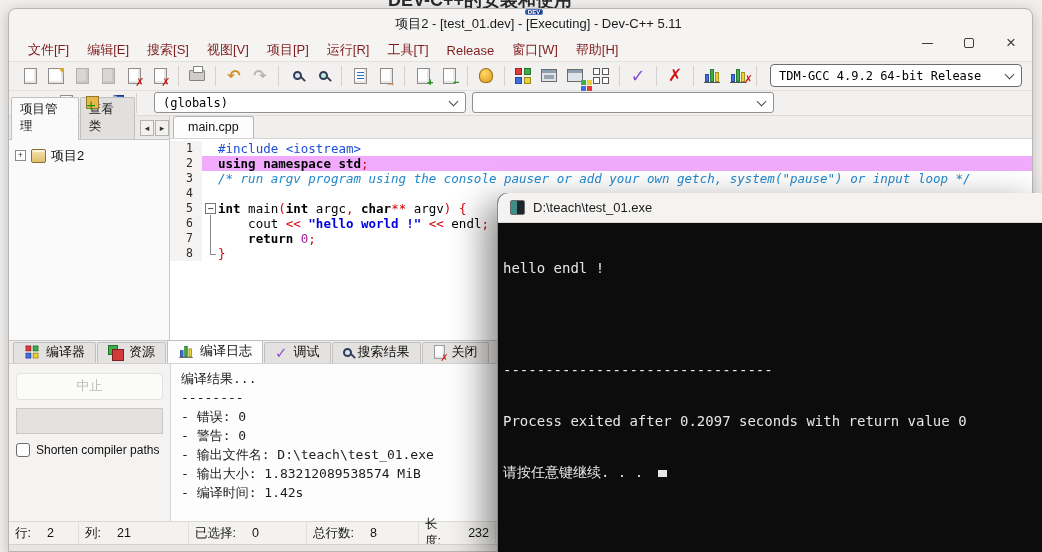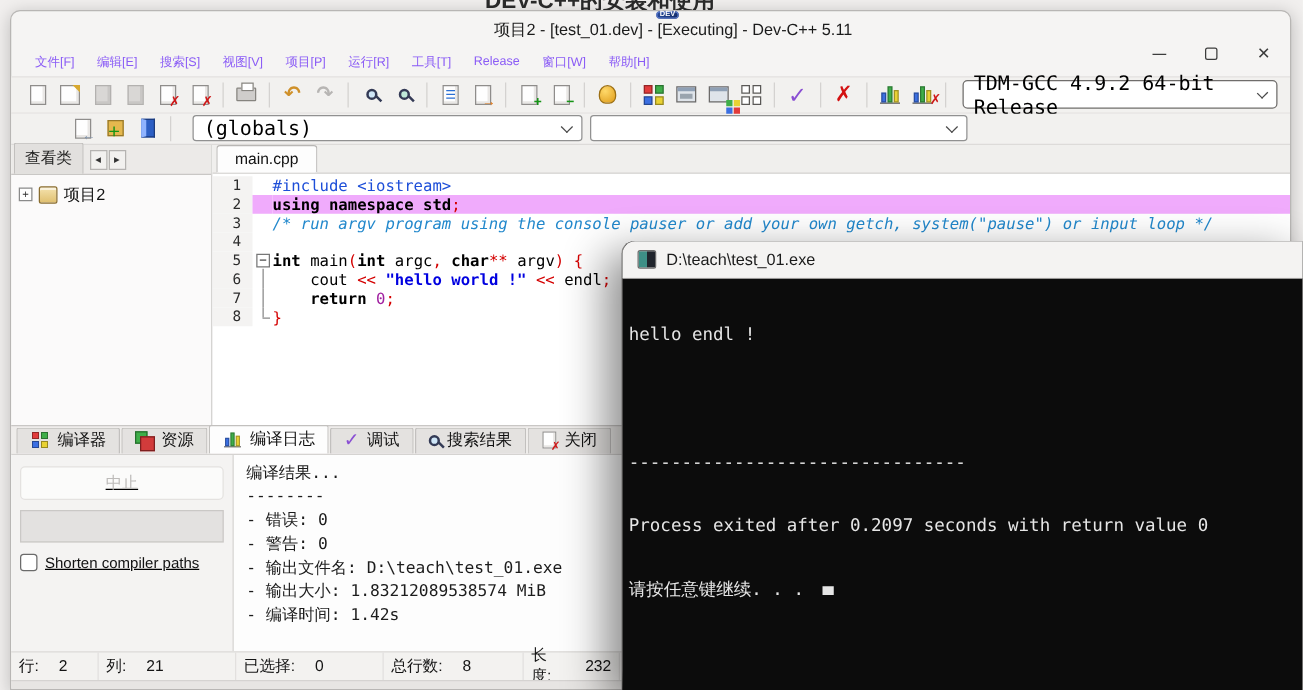--- a/index.html
+++ b/index.html
@@ -19,21 +19,21 @@
   .appicon { width:18px; height:16px; background:linear-gradient(135deg,#2b4fa3,#122a63); border-radius:3px;
     color:#fff; font-size:6px; font-weight:bold; display:flex; align-items:center; justify-content:center;
     box-shadow:inset 0 0 0 1px #5a79c9; margin-right:9px; }
   .title-text { font-size:13px; color:#1b1b1b; }
   .win-ctrls { margin-left:auto; display:flex; height:100%; }
   .wbtn { width:42px; height:100%; display:flex; align-items:center; justify-content:center; color:#3c3c3c; font-size:14px; }
   .wbtn .minbar { width:11px; height:1px; background:#3c3c3c; }
   .wbtn .maxbox { width:10px; height:10px; border:1px solid #3c3c3c; border-radius:2px; }
 
   .menubar { height:22px; display:flex; align-items:center; padding-left:10px; }
-  .menu-item { font-size:10px; color:#8b5cf6; padding:2px 9px; }
+  .menu-item { font-size:13px; color:#7f1d1d; padding:2px 9px; }
 
   .toolbar1 { height:30px; background:#f2f1ef; border-top:1px solid #e3e1df; border-bottom:1px solid #e3e1df;
     display:flex; align-items:center; padding-left:8px; }
   .toolbar2 { height:25px; background:#f2f1ef; border-bottom:1px solid #dddbd9; display:flex; align-items:center; padding-left:44px; }
   .tbtn { width:26px; height:24px; display:flex; align-items:center; justify-content:center; border-radius:3px; }
   .tsep { width:1px; height:20px; background:#d4d2d0; margin:0 5px; }
 
   
   .pg { width:13px; height:16px; background:#fefefe; border:1px solid #8f8d8b; position:relative;
     box-shadow:inset -2px -2px 0 #e9e7e5; }
@@ -61,21 +61,21 @@
   .chart b { width:4px; display:block; border:1px solid rgba(0,0,0,.3); }
   .chart .b1{height:8px;background:#3b6fe2;} .chart .b2{height:13px;background:#3fae49;} .chart .b3{height:10px;background:#e9d234;}
   .chart .xbdg { position:absolute; right:-7px; bottom:-4px; color:#cf1717; font-size:11px; font-weight:bold; }
   .goldsq { width:13px; height:13px; background:#e5b84e; border:1px solid #97782a; position:relative; }
   .book { width:11px; height:15px; background:#2d5fc4; border:1px solid #1d3c7d; border-left:4px solid #8fb3ff; }
   .lay { width:10px; height:10px; background:#3fae49; border:1px solid #256e2d; position:relative; margin-right:5px; margin-bottom:4px; }
   .lay::after { content:""; position:absolute; left:3px; top:3px; width:10px; height:10px; background:#d23b3b; border:1px solid #7d1f1f; }
   .chev { width:7px; height:7px; border-right:1.6px solid #494949; border-bottom:1.6px solid #494949; transform:rotate(45deg); margin-top:-3px; }
 
   .combo { height:23px; background:#fff; border:1px solid #919191; border-radius:3px; display:flex; align-items:center;
-    padding:0 8px; font-size:16px; }
+    padding:0 8px; font-size:12px; }
   .combo .chev { margin-left:auto; }
   #compiler-combo { width:252px; margin-left:8px; border-color:#6f6d6b; border-radius:4px; }
   #scope-combo { width:312px; margin-left:12px; height:21px;align-items:center; }
   #member-combo { width:302px; margin-left:6px; height:21px; }
 
   
   .mainarea { height:225px; display:flex; }
   .leftpanel { width:161px; border-right:1px solid #c9c7c5; display:flex; flex-direction:column; background:#fbfafa; }
   .side-tabs { height:24px; display:flex; align-items:flex-end; background:#eceae8; padding-left:2px; border-bottom:1px solid #c9c7c5; }
   .side-tab { font-size:12.5px; padding:3px 8px 4px; border:1px solid #c2c0be; border-bottom:none; background:#e2e0de; color:#222; border-radius:2px 2px 0 0; margin-right:1px; }
@@ -109,21 +109,21 @@
   .tk-sym { color:#d40000; }
   .tk-num { color:#a020a0; }
 
   
   .panel-tabs { height:23px; background:#efedeb; border-top:1px solid #c9c7c5; display:flex; align-items:flex-end; padding-left:4px; }
   .ptab { display:flex; align-items:center; gap:6px; font-size:13px; color:#111; padding:2px 10px 3px; border:1px solid #c2c0be;
     border-bottom:none; background:#e4e2e0; border-radius:2px 2px 0 0; margin-right:1px; height:21px; }
   .ptab.active { background:#fdfdfd; height:23px; }
   .ptab .sq4 { transform:scale(.8); } .ptab .chart { transform:scale(.85); }
   .bottompanel { height:159px; display:flex; border-top:1px solid #d5d3d1; background:#fdfdfd; }
-  .bp-left { width:178px; background:#f4f3f2; border-right:1px solid #d8d6d4; padding:9px 7px;text-decoration:underline; }
+  .bp-left { width:162px; background:#f4f3f2; border-right:1px solid #d8d6d4; padding:9px 7px; }
   #abort-btn { width:100%; height:27px; background:#fbfbfa; border:1px solid #e4e2e0; border-radius:4px; color:#bdbbb9; font-size:13px;
     display:flex; align-items:center; justify-content:center; }
   #progressbar { margin-top:8px; width:100%; height:26px; background:#e3e1e0; border:1px solid #cac8c6; }
   .chkrow { margin-top:9px; display:flex; align-items:center; gap:6px; }
   .chkbox { width:14px; height:14px; border:1px solid #6b6b6b; border-radius:3px; background:#fff; flex:none; }
   .chklabel { font-size:12px; color:#111; }
   .bp-log { flex:1; padding:5px 10px; font-family:"DejaVu Sans Mono","Liberation Mono",monospace; font-size:13px; line-height:19px; color:#1c1c1c; overflow:hidden; }
 
   .statusbar { height:23px; background:#f3f2f0; border-top:1px solid #dcdad8; display:flex; align-items:center; font-size:12.5px; color:#141414; }
   .st { display:flex; align-items:center; gap:16px; padding:0 6px; height:100%; border-right:1px solid #e2e0de; flex:none; }
@@ -315,20 +315,21 @@
     </div>
     <div class="combo mono" id="member-combo">
       <span></span>
       <span class="chev"></span>
     </div>
   </div>
 
   <div class="mainarea">
     <div class="leftpanel">
       <div class="side-tabs">
+        <span class="side-tab active">项目管理</span>
         <span class="side-tab">查看类</span>
         <span class="tab-arrows">
           <span class="tab-arrow">◂</span>
           <span class="tab-arrow">▸</span>
         </span>
       </div>
       <div class="tree">
         <span class="expbox">+</span>
         <span class="projicon"></span>
         <span class="tree-label">项目2</span>

